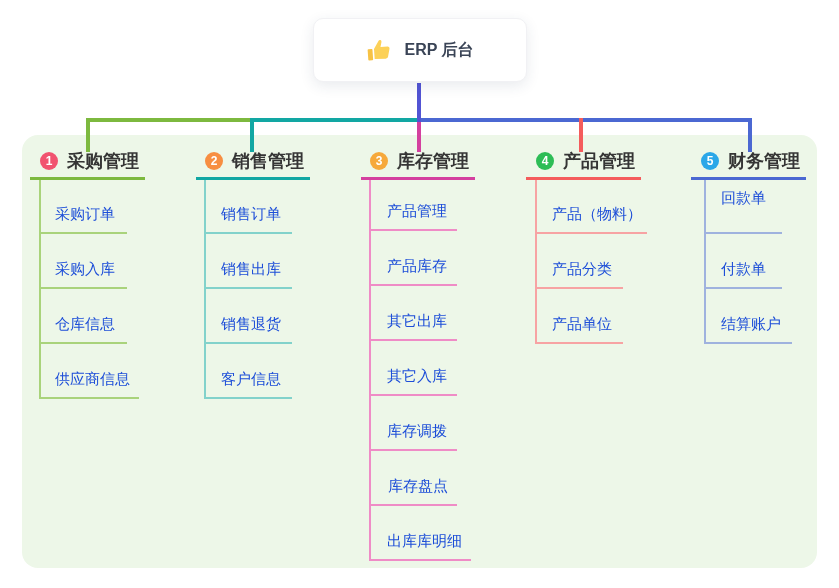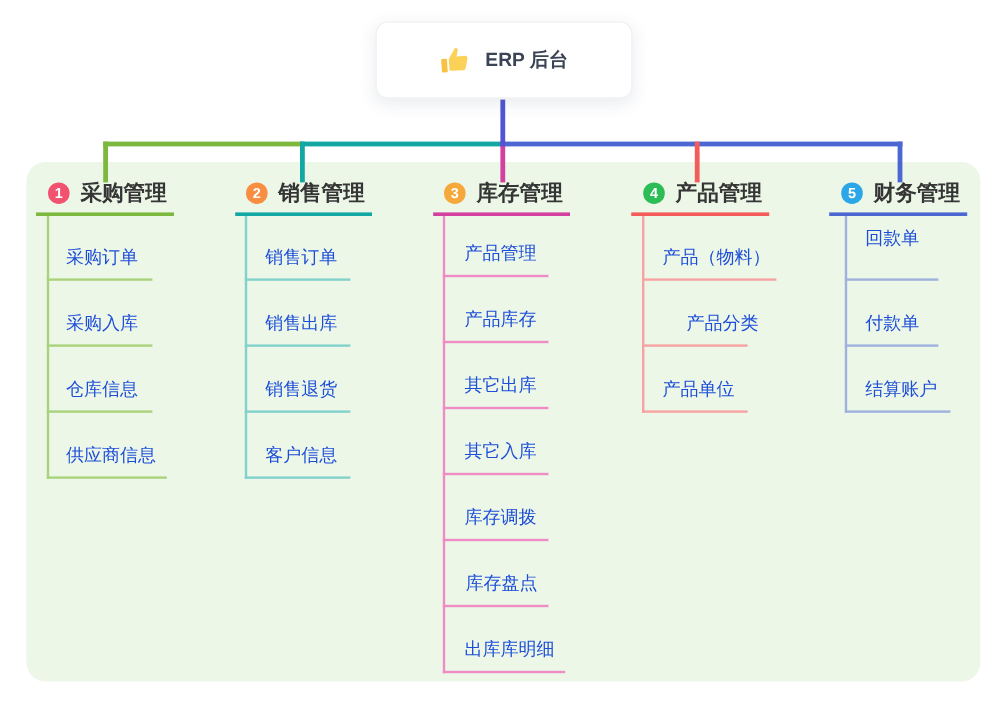--- a/index.html
+++ b/index.html
@@ -119,21 +119,21 @@
   <div class="hl" style="left:369px;top:559px;width:102px;background:#ef8cc6;z-index:2;"></div>
 
   <div class="blabel" style="left:536px;top:150px;">
     <span class="badge" style="background:#2dbd56;">4</span>
     <span>产品管理</span>
   </div>
   <div class="hl main" style="left:526px;top:177px;width:115px;background:#f45c5c;z-index:2;"></div>
   <div class="vl" style="left:535px;top:180px;height:164px;background:#f7a3a3;z-index:2;"></div>
   <div class="child" style="left:552px;top:205px;">产品（物料）</div>
   <div class="hl" style="left:535px;top:232px;width:112px;background:#f7a3a3;z-index:2;"></div>
-  <div class="child" style="left:552px;top:260px;margin-left:20px;">产品分类</div>
+  <div class="child" style="left:552px;top:260px;">产品分类</div>
   <div class="hl" style="left:535px;top:287px;width:88px;background:#f7a3a3;z-index:2;"></div>
   <div class="child" style="left:552px;top:315px;">产品单位</div>
   <div class="hl" style="left:535px;top:342px;width:88px;background:#f7a3a3;z-index:2;"></div>
 
   <div class="blabel" style="left:701px;top:150px;">
     <span class="badge" style="background:#2ba7e8;">5</span>
     <span>财务管理</span>
   </div>
   <div class="hl main" style="left:691px;top:177px;width:115px;background:#4b68d2;z-index:2;"></div>
   <div class="vl" style="left:704px;top:180px;height:164px;background:#9fb2de;z-index:2;"></div>

